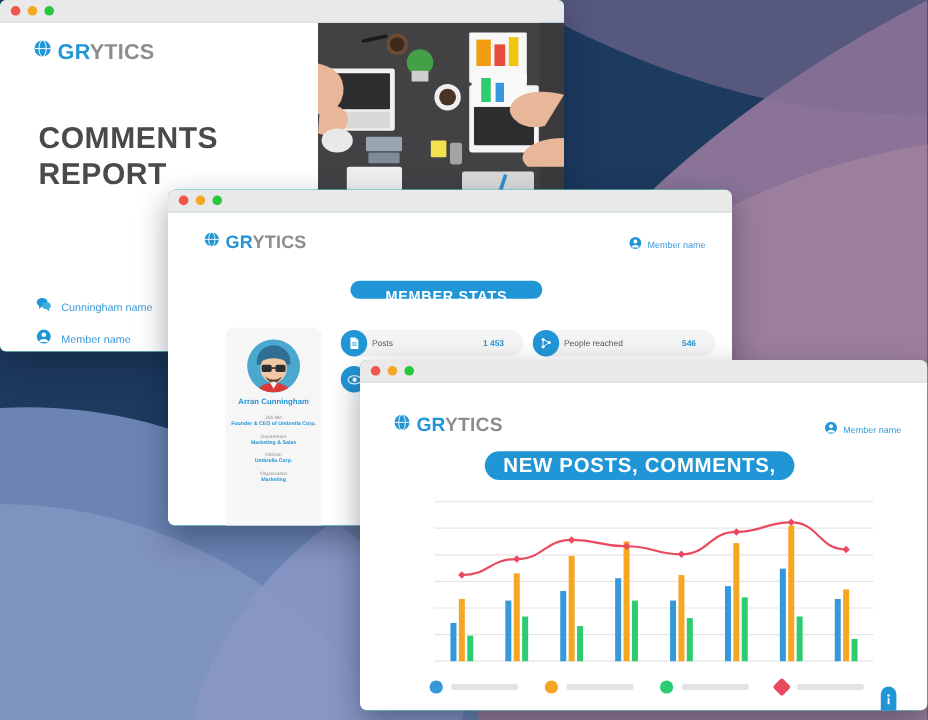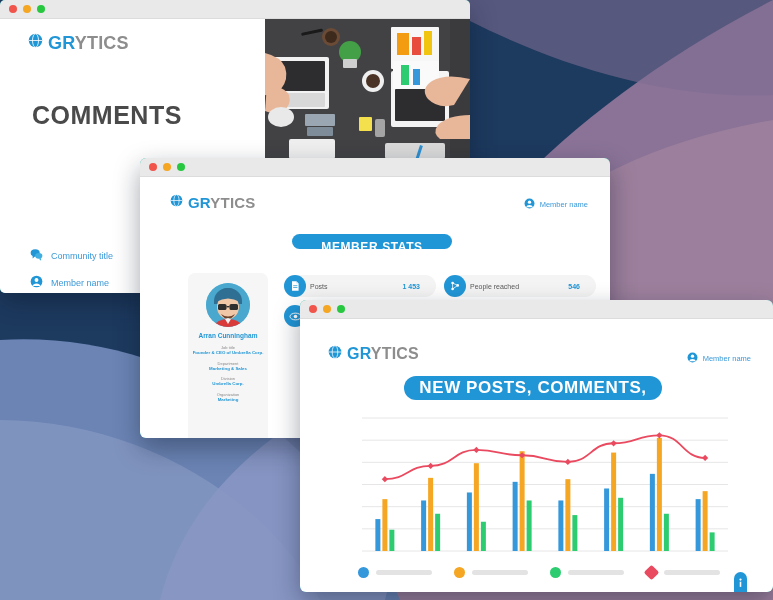--- a/index.html
+++ b/index.html
@@ -150,33 +150,34 @@
           <circle cx="10" cy="10" r="9" fill="#2196d6"></circle>
           <ellipse cx="10" cy="10" rx="4" ry="9" fill="none" stroke="#fff" stroke-width="1.1"></ellipse>
           <line x1="1" y1="10" x2="19" y2="10" stroke="#fff" stroke-width="1.1"></line>
         </svg>
       </span>
       <span class="wordmark"><span class="b">GR</span><span class="g">YTICS</span></span>
     </div>
 
     <div class="bigtitle">
       <div>COMMENTS</div>
+      <div>REPORT</div>
     </div>
 
     <div class="footmeta">
       <div class="metarow">
         <span>
           <svg width="13" height="13" viewBox="0 0 20 20">
             <ellipse cx="8" cy="7.5" rx="7" ry="5.5" fill="#2196d6"></ellipse>
             <path d="M4 11 l0 5 l4 -3.4 Z" fill="#2196d6"></path>
             <ellipse cx="13.5" cy="12" rx="5.5" ry="4.4" fill="#3faee0"></ellipse>
             <path d="M17 15.5 l0 4 l-3.4 -2.8 Z" fill="#3faee0"></path>
           </svg>
         </span>
-        <span class="lbl">Community title</span>
+        <span class="lbl">Cunningham name</span>
       </div>
       <div class="metarow">
         <span>
           <svg width="13" height="13" viewBox="0 0 20 20">
             <circle cx="10" cy="10" r="9" fill="#2196d6"></circle>
             <circle cx="10" cy="7.6" r="3" fill="#fff"></circle>
             <path d="M3.8 17 a6.4 5.4 0 0 1 12.4 0 Z" fill="#fff"></path>
           </svg>
         </span>
         <span class="lbl">Member name</span>

